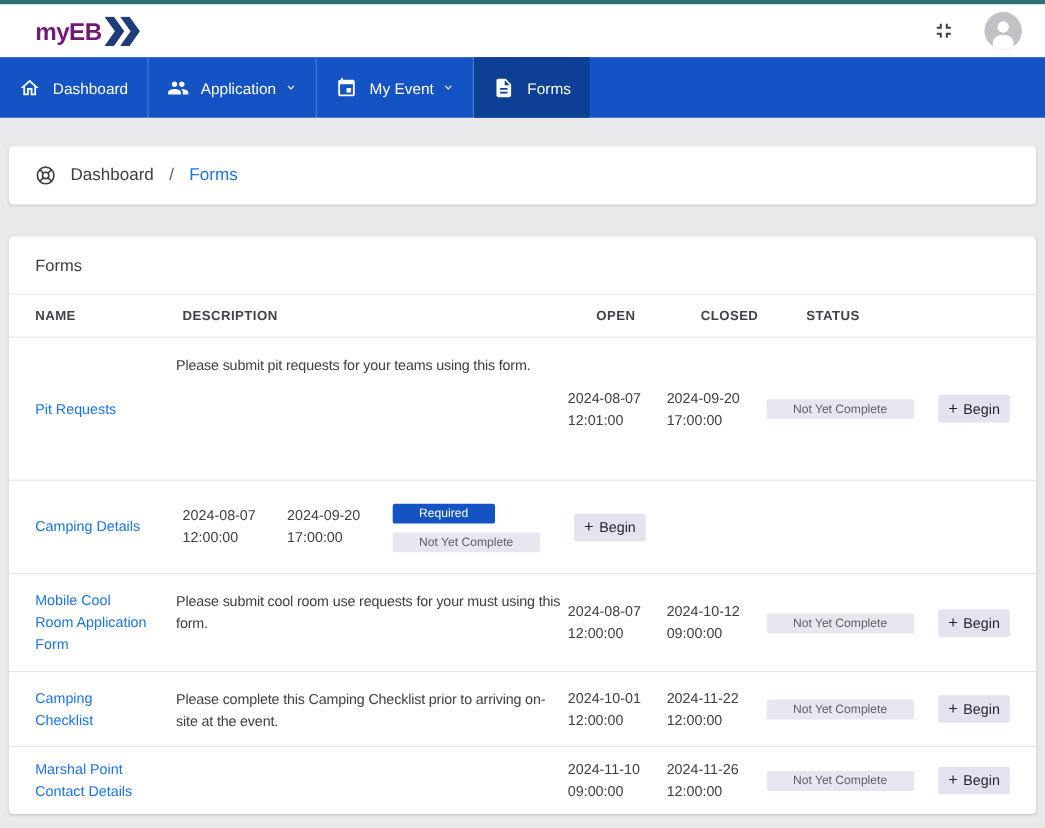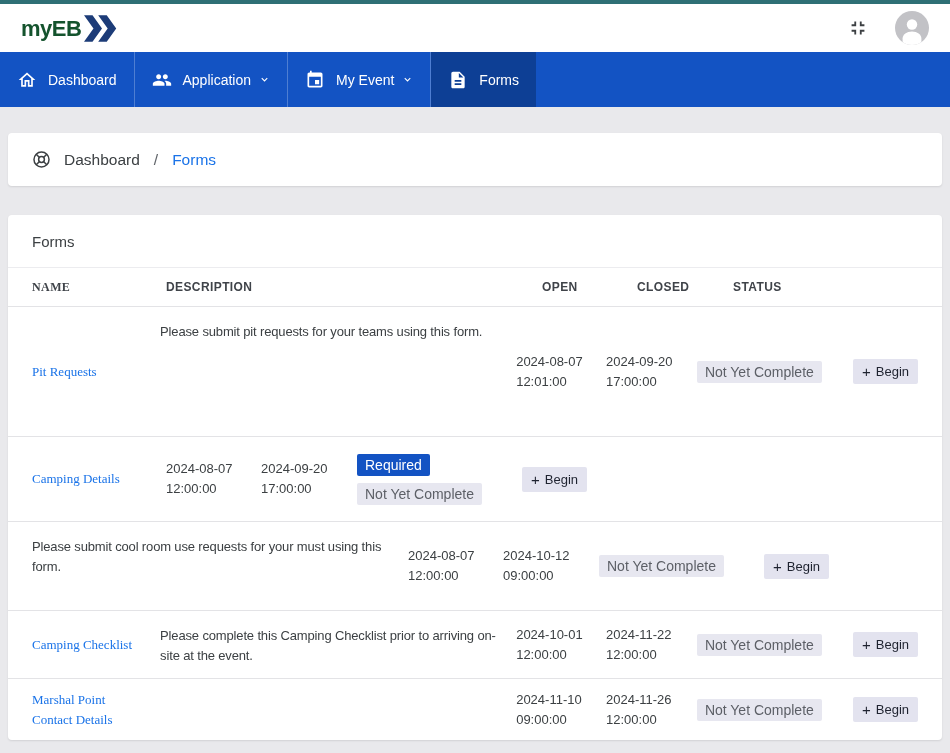--- a/index.html
+++ b/index.html
@@ -7,21 +7,21 @@
   body {
     font-family:"Liberation Sans","DejaVu Sans",sans-serif;
     background:#e9e9ec; color:#3c4043;
     -webkit-font-smoothing:antialiased;
     overflow:hidden;
   }
   
   .top-strip { height:4px; background:#2e6f75; }
   .header { height:48px; background:#fff; display:flex; align-items:center; padding:0 21px; }
   .logo { display:flex; align-items:flex-end; gap:3px; cursor:pointer; }
-  .logo-text { font-weight:bold; font-size:22px; color:#14532d; letter-spacing:-0.5px; line-height:26px; }
+  .logo-text { font-weight:bold; font-size:22px; color:#701a75; letter-spacing:-0.5px; line-height:26px;margin-left:11px; }
   .header-right { margin-left:auto; display:flex; align-items:center; gap:26px; }
   .icon-btn { background:none; border:none; cursor:pointer; display:flex; align-items:center; }
   .avatar { width:34px; height:34px; border-radius:50%; background:#c2c2c6; overflow:hidden; position:relative; cursor:pointer; border:none; }
   .avatar svg { position:absolute; top:0; left:0; }
   
   .nav { height:55px; background:#1353c3; display:flex; align-items:stretch; }
   .nav-item {
     display:flex; align-items:center; gap:11px; padding:0 17px;
     color:#fff; font-size:14px; cursor:pointer; border:none; background:transparent;
     border-right:1px solid rgba(255,255,255,0.25); font-family:inherit;
@@ -45,31 +45,31 @@
   }
   .card-title { height:53px; display:flex; align-items:center; padding:0 24px;
     font-size:15px; color:#3c4043; border-bottom:1px solid #ececef; }
   .thead { display:flex; align-items:center; height:39px; padding:0 24px;
     border-bottom:1px solid #e3e3e6; font-size:12px; font-weight:bold;
     letter-spacing:0.4px; color:#3f4349; }
   .trow { display:flex; align-items:center; padding:0 24px; border-bottom:1px solid #e3e3e6; }
   .trow:last-child { border-bottom:none; }
   .r0 { min-height:130px; } .r1 { min-height:85px; } .r2 { min-height:89px; }
   .r3 { min-height:66px; } .r4 { min-height:61px; }
-  .c-name   { width:134px; padding-right:24px;font-family:Liberation Serif, serif; }
+  .c-name   { width:134px; padding-right:24px; }
   .c-desc   { width:376px; padding-right:6px; }
   .c-open   { width:95px; }
   .c-closed { width:96px; }
   .c-status { width:165px; }
   .c-action { flex:1; display:flex; justify-content:flex-start; }
   .cell-name a { color:#1a73e8; text-decoration:none; font-size:13px; line-height:20px; cursor:pointer; }
   .cell-desc { align-self:flex-start; padding-top:15px; padding-bottom:12px;
     font-size:13px; line-height:20px; color:#3c4043; letter-spacing:-0.15px; }
   .datetime span { display:block; font-size:13px; line-height:20px; color:#3c4043; }
-  .badge { display:inline-block; font-size:14px; padding:3px 8px; border-radius:2px;
+  .badge { display:inline-block; font-size:11px; padding:3px 24px; border-radius:2px;
     background:#e7e7f0; color:#5c5f66; }
   .badge-required { background:#1353c3; color:#fff; }
   .badge-stack .badge { display:inline-block; }
   .badge-stack > div + div { margin-top:7px; }
   .btn-begin {
     display:flex; align-items:center; gap:5px; background:#e3e3ef; border:none;
     border-radius:2px; padding:5px 9px; font-size:13px; color:#1f2330;
     cursor:pointer; font-family:inherit;
   }
   .btn-begin .plus { font-size:15px; line-height:13px; font-weight:400; }
@@ -209,20 +209,21 @@
     </div>
     <div class="c-action">
       <button class="btn-begin">
         <span class="plus">+</span>
         <span>Begin</span>
       </button>
     </div>
   </div>
 
   <div class="trow r2">
+    <div class="c-name cell-name"><a>Mobile Cool Room Application Form</a></div>
     <div class="c-desc cell-desc">Please submit cool room use requests for your must using this form.</div>
     <div class="c-open datetime">
       <span>2024-08-07</span>
       <span>12:00:00</span>
     </div>
     <div class="c-closed datetime">
       <span>2024-10-12</span>
       <span>09:00:00</span>
     </div>
     <div class="c-status"><span class="badge">Not Yet Complete</span></div>

